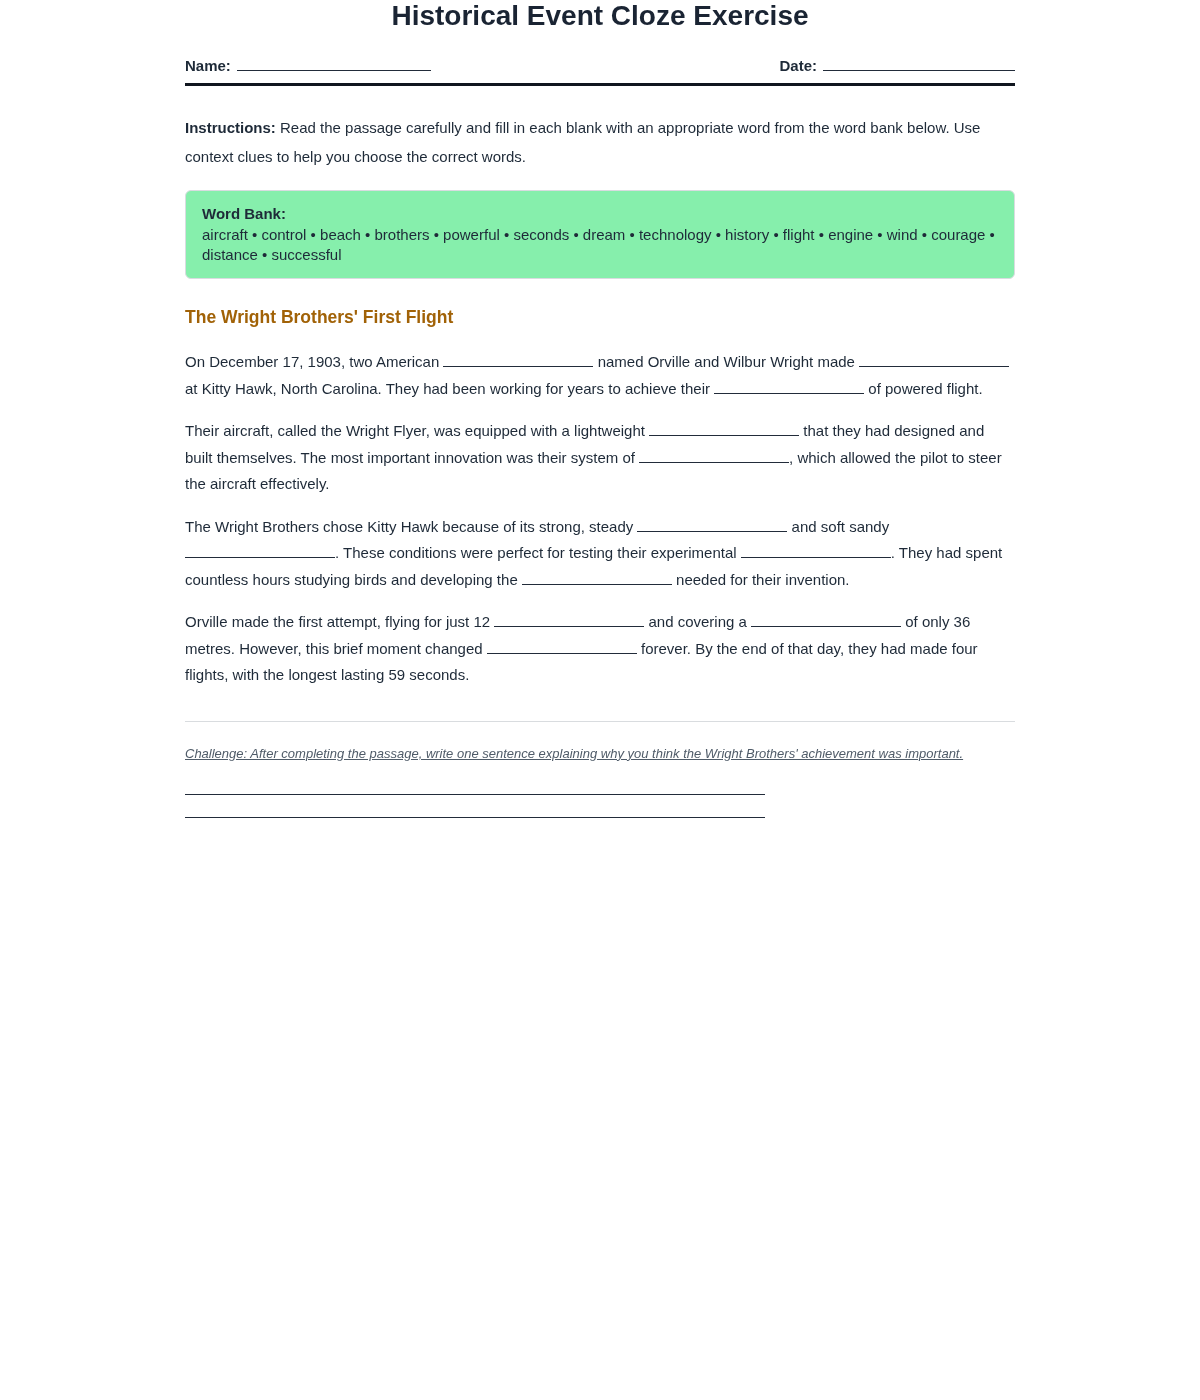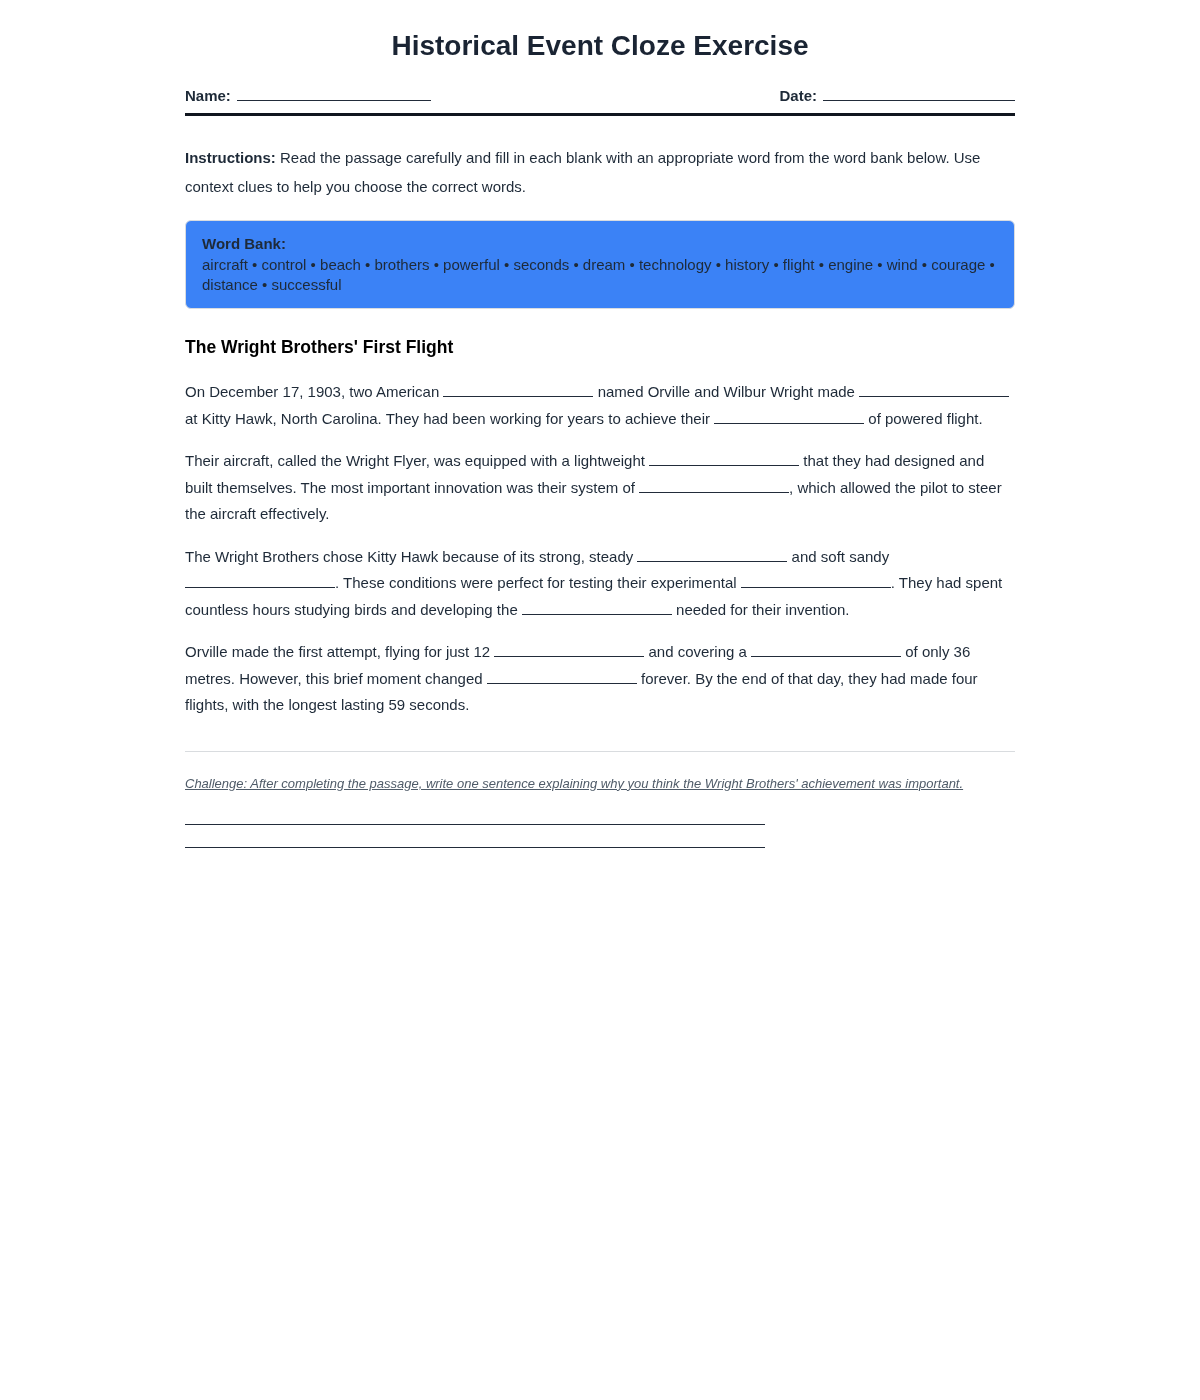--- a/index.html
+++ b/index.html
@@ -5,21 +5,20 @@
   * { box-sizing: border-box; margin: 0; padding: 0; }
   html, body { width: 1200px; height: 1400px; }
   body {
     background: #ffffff;
     font-family: "Liberation Sans", sans-serif;
     color: #1e2a38;
   }
   .page {
     width: 830px;
     margin: 0 auto;
-    padding-top: 30px;
   }
   .doc-title {
     font-size: 28px;
     font-weight: bold;
     text-align: center;
     color: #1a2433;
     margin-bottom: 24px;
   }
   .fields-row {
     display: flex;
@@ -42,33 +41,33 @@
     border-top: 3px solid #10161f;
     margin-bottom: 27px;
   }
   .instructions {
     font-size: 15px;
     line-height: 29px;
   }
   .instructions b { font-weight: bold; }
   .word-bank {
     margin-top: 19px;
-    background: #3b82f6;
+    background: #86efac;
     border: 1px solid #d9dce0;
     border-radius: 6px;
     padding: 13px 16px;
     font-size: 15px;
     line-height: 20px;
   }
   .word-bank-label { font-weight: bold; margin-bottom: 1px; }
   .passage-heading {
     margin-top: 28px;
     font-size: 17.5px;
     font-weight: bold;
-    color: #000000;
+    color: #a16207;
   }
   .passage p {
     font-size: 15px;
     line-height: 26.5px;
     margin-top: 16px;
   }
   .passage p:first-of-type { margin-top: 21px; }
   .blank {
     display: inline-block;
     width: 150px;

